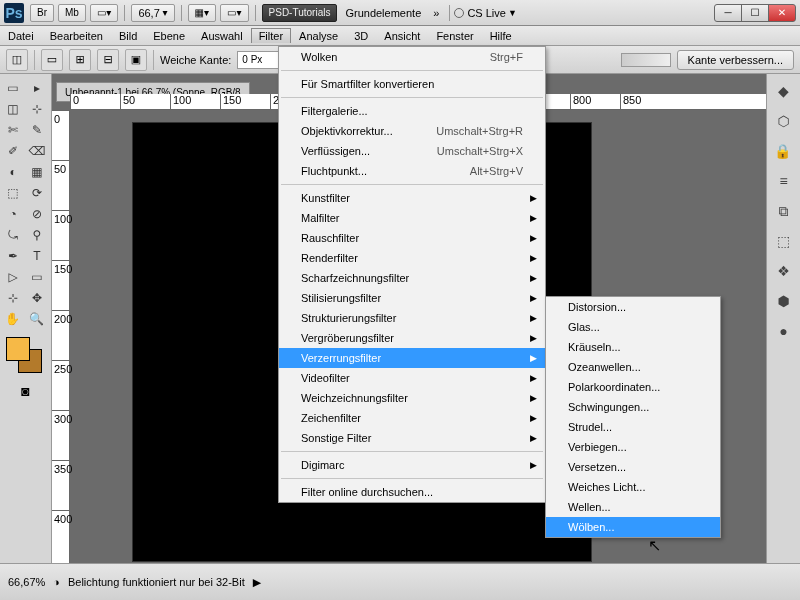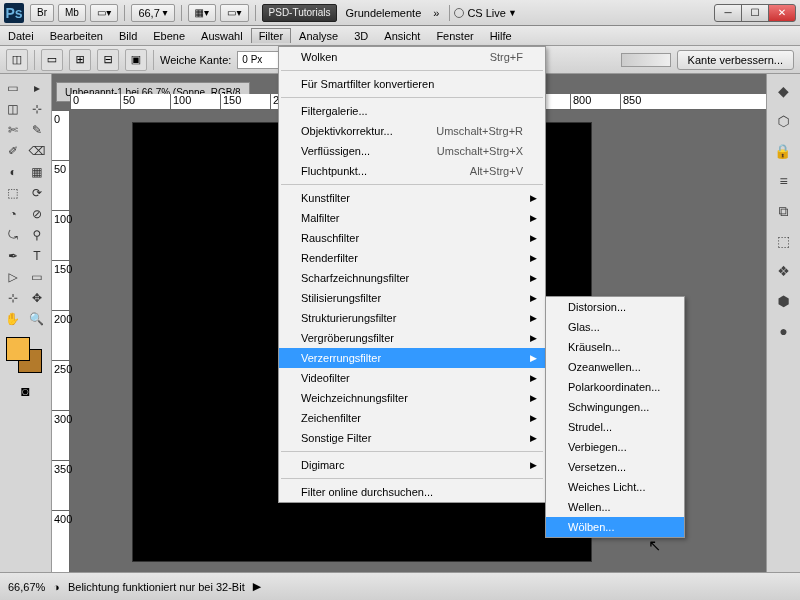--- a/index.html
+++ b/index.html
@@ -41,31 +41,31 @@
 .doc-tab { position: absolute; top: 8px; left: 4px; height: 20px; background: #d0d0d0; border: 1px solid #888; padding: 2px 8px; font-size: 10px; display: flex; align-items: center; }
 .ruler-h { position: absolute; top: 20px; left: 18px; right: 0; height: 16px; background: #fff; border-bottom: 1px solid #666; font-size: 8px; display: flex; overflow: hidden; }
 .ruler-tick { width: 50px; border-left: 1px solid #666; padding-left: 2px; flex-shrink: 0; }
 .ruler-v { position: absolute; top: 36px; left: 0; width: 18px; bottom: 0; background: #fff; border-right: 1px solid #666; font-size: 8px; }
 .ruler-vtick { height: 50px; border-top: 1px solid #666; padding-top: 2px; padding-left: 2px; }
 .canvas { position: absolute; top: 48px; left: 80px; width: 460px; height: 440px; background: #000; border: 1px solid #333; }
 
 .panels-right { width: 34px; background: #d6d6d6; border-left: 1px solid #999; padding: 6px 4px; display: flex; flex-direction: column; gap: 8px; align-items: center; }
 .panel-icon { width: 24px; height: 22px; display: flex; align-items: center; justify-content: center; font-size: 14px; color: #444; }
 
-.statusbar { position: absolute; bottom: 0; left: 0; right: 0; height: 28px; background: linear-gradient(#e6e6e6,#d0d0d0); border-top: 1px solid #999; display: flex; align-items: center; padding: 0 8px; font-size: 10px; gap: 8px; }
+.statusbar { position: absolute; bottom: 0; left: 0; right: 0; height: 37px; background: linear-gradient(#e6e6e6,#d0d0d0); border-top: 1px solid #999; display: flex; align-items: center; padding: 0 8px; font-size: 10px; gap: 8px; }
 
 .dropdown { position: absolute; top: 46px; left: 278px; width: 268px; background: #f2f2f2; border: 1px solid #979797; box-shadow: 2px 2px 4px rgba(0,0,0,0.3); z-index: 100; }
 .dd-item { height: 20px; display: flex; align-items: center; padding: 0 22px 0 22px; position: relative; text-align: center; }
 .dd-item .shortcut { margin-left: auto; color: #555; }
 .dd-item .sub-arrow { position: absolute; right: 8px; font-size: 9px; }
 .dd-item.hl { background: #3399ff; color: #fff; }
 .dd-item.hl .sub-arrow { color: #fff; }
 .dd-sep { height: 1px; background: #c5c5c5; margin: 3px 2px; }
 
-.submenu { position: absolute; top: 296px; left: 545px; width: 140px; background: #f2f2f2; border: 1px solid #979797; box-shadow: 2px 2px 4px rgba(0,0,0,0.3); z-index: 101; }
+.submenu { position: absolute; top: 296px; left: 545px; width: 176px; background: #f2f2f2; border: 1px solid #979797; box-shadow: 2px 2px 4px rgba(0,0,0,0.3); z-index: 101; }
 
 .cursor { position: absolute; top: 536px; left: 648px; z-index: 200; font-size: 16px; color: #000; pointer-events: none; }
 </style>
 </head>
 <body>
 
 <div class="titlebar">
   <div class="ps-icon">Ps</div>
   <div class="title-btn">Br</div>
   <div class="title-btn">Mb</div>

